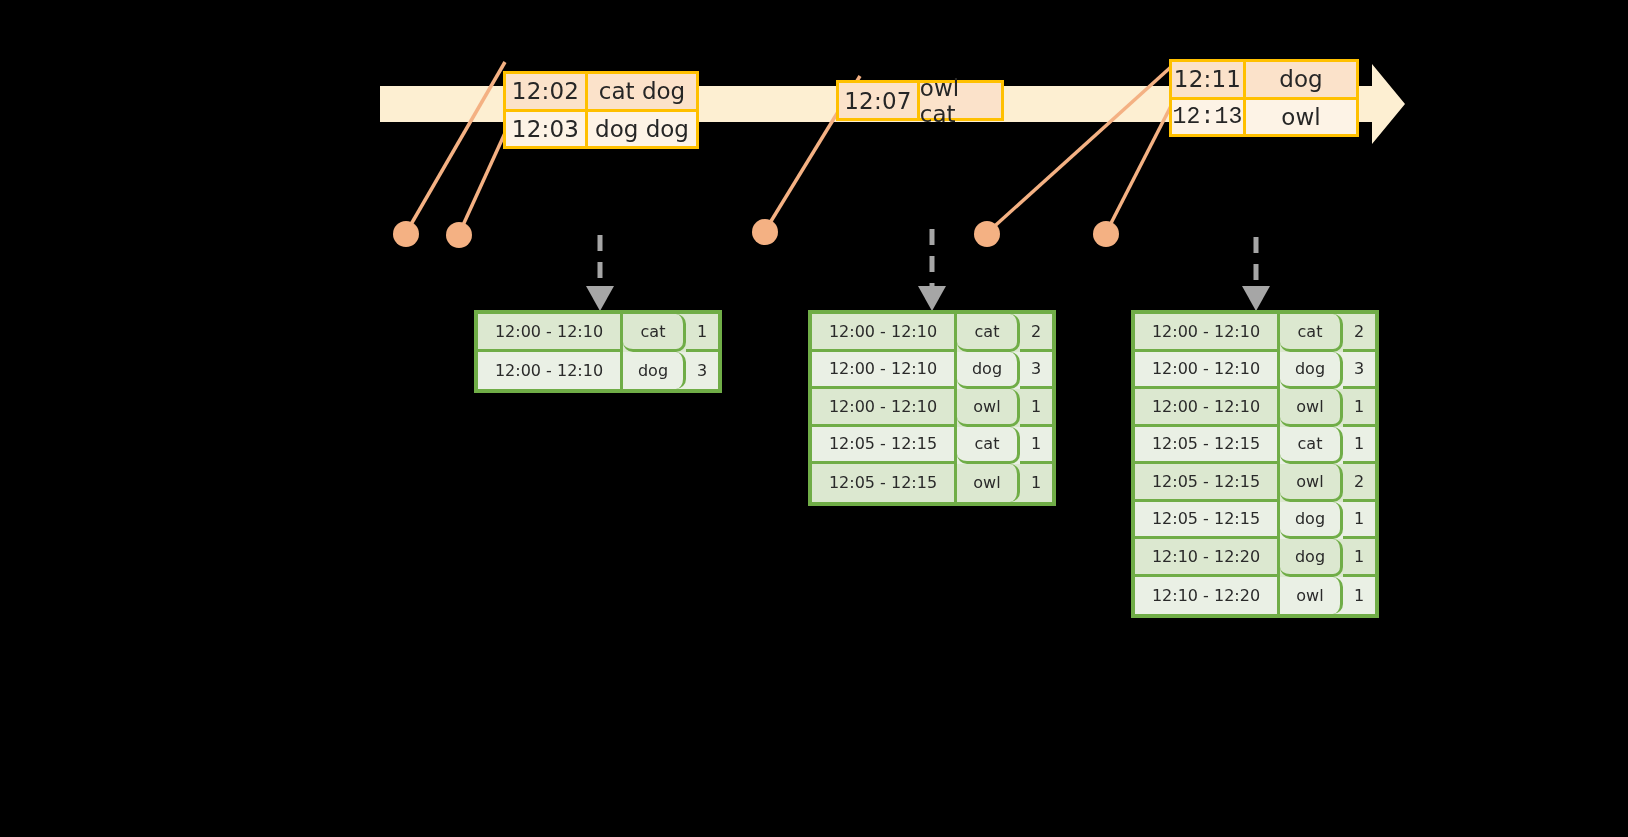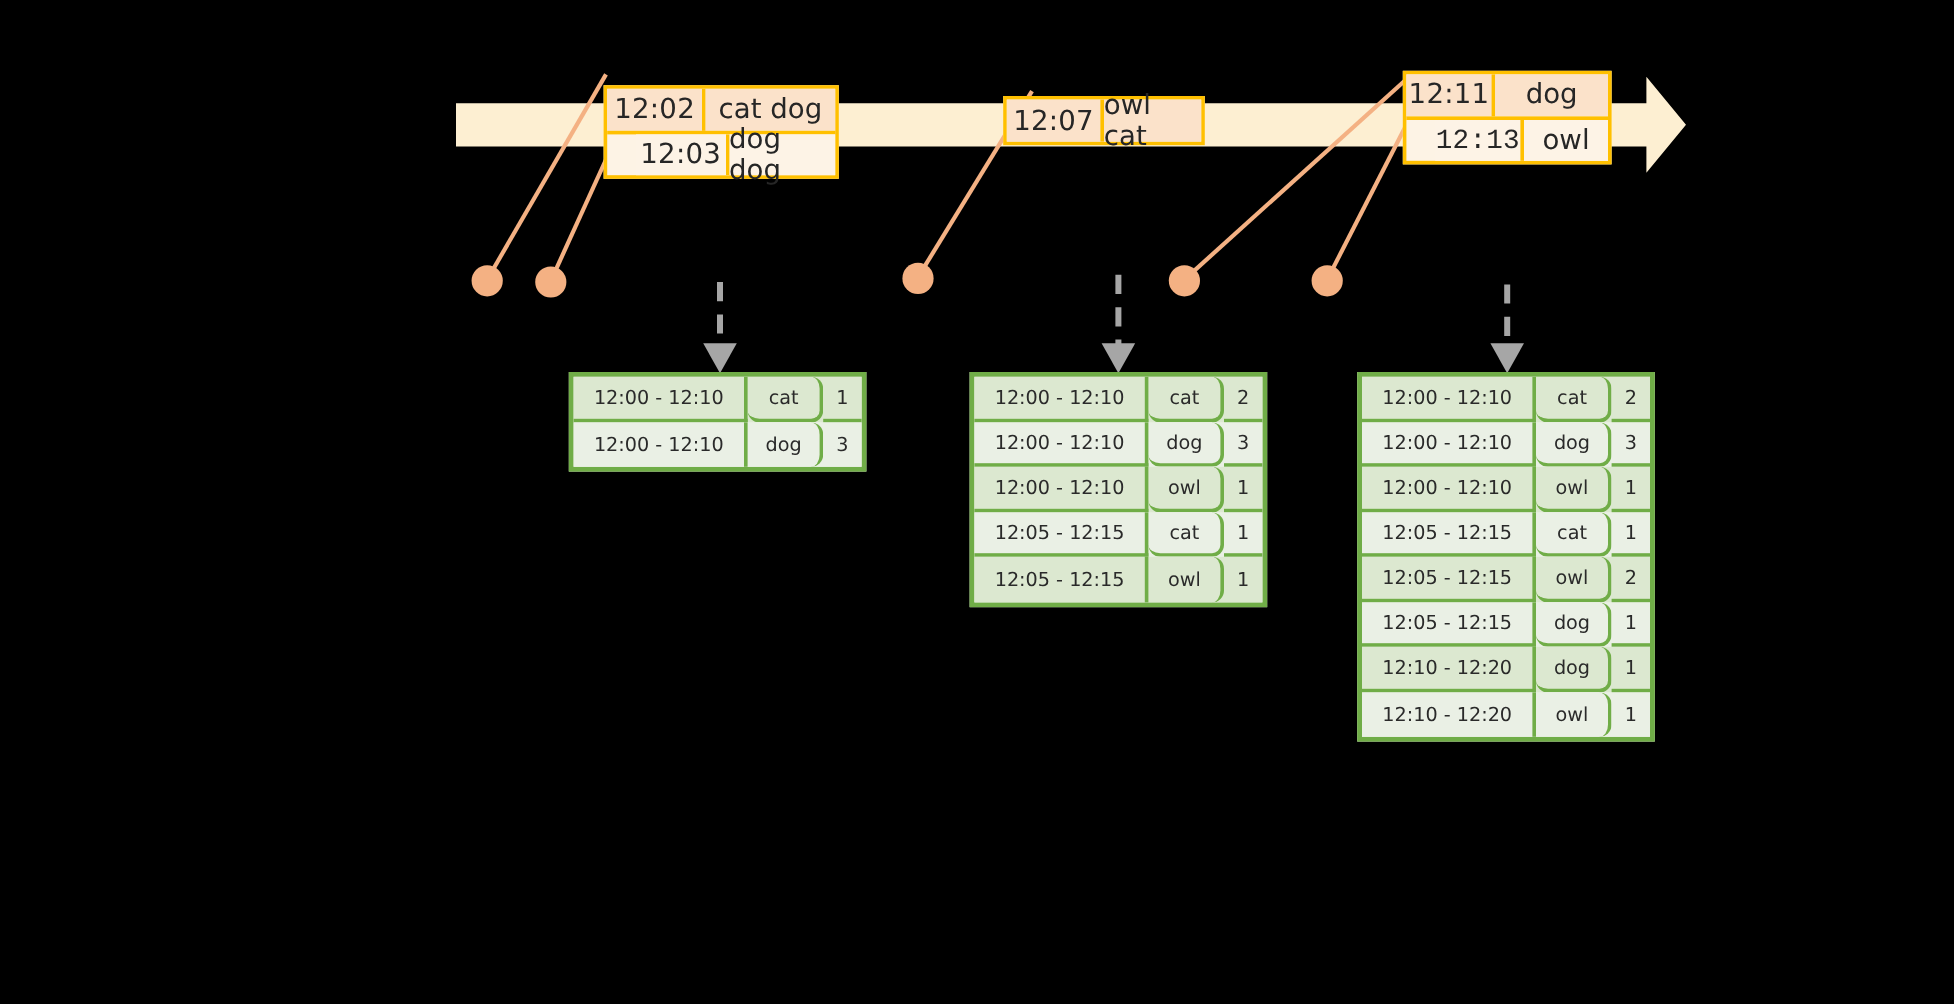--- a/index.html
+++ b/index.html
@@ -30,21 +30,20 @@
     flex-direction: column;
     background: #FDF3E5;
   }
   .event-row {
     display: flex;
     flex: 1 1 0;
     min-height: 0;
   }
   .event-row + .event-row {
     border-top: 3px solid #FFC000;
-    padding-left: 24px;
   }
   .ev-time {
     box-sizing: border-box;
     border-right: 3px solid #FFC000;
     display: flex;
     align-items: center;
     justify-content: center;
     font-size: 23px;
     color: #262626;
     letter-spacing: 0.2px;
@@ -142,21 +141,21 @@
     </div>
   </div>
 
   <div class="event-box" style="left:836px; top:80px; width:168px; height:41px;">
     <div class="event-row">
       <div class="ev-time shade-dark" style="width:82px;">12:07</div>
       <div class="ev-text shade-dark">owl cat</div>
     </div>
   </div>
 
-  <div class="event-box" style="left:1169px; top:59px; width:174px; height:78px;">
+  <div class="event-box" style="left:1169px; top:59px; width:190px; height:78px;">
     <div class="event-row">
       <div class="ev-time shade-dark" style="width:74px;">12:11</div>
       <div class="ev-text shade-dark">dog</div>
     </div>
     <div class="event-row">
       <div class="ev-time shade-light" style="width:74px;font-family:Liberation Mono, monospace;">12:13</div>
       <div class="ev-text shade-light">owl</div>
     </div>
   </div>
 

